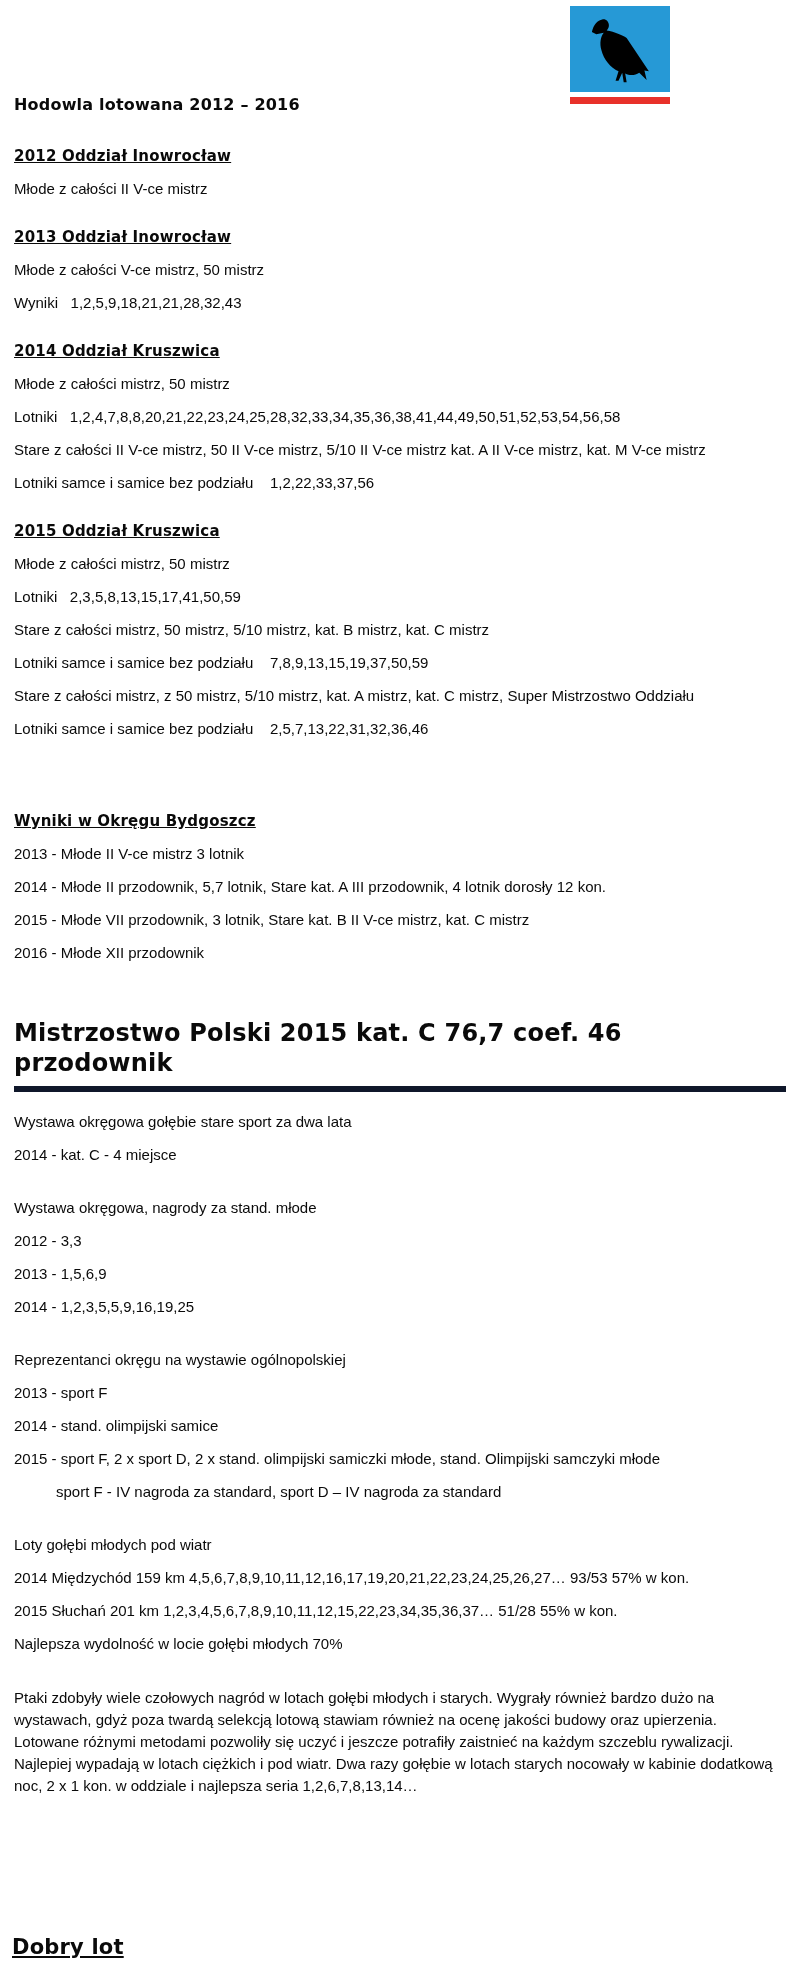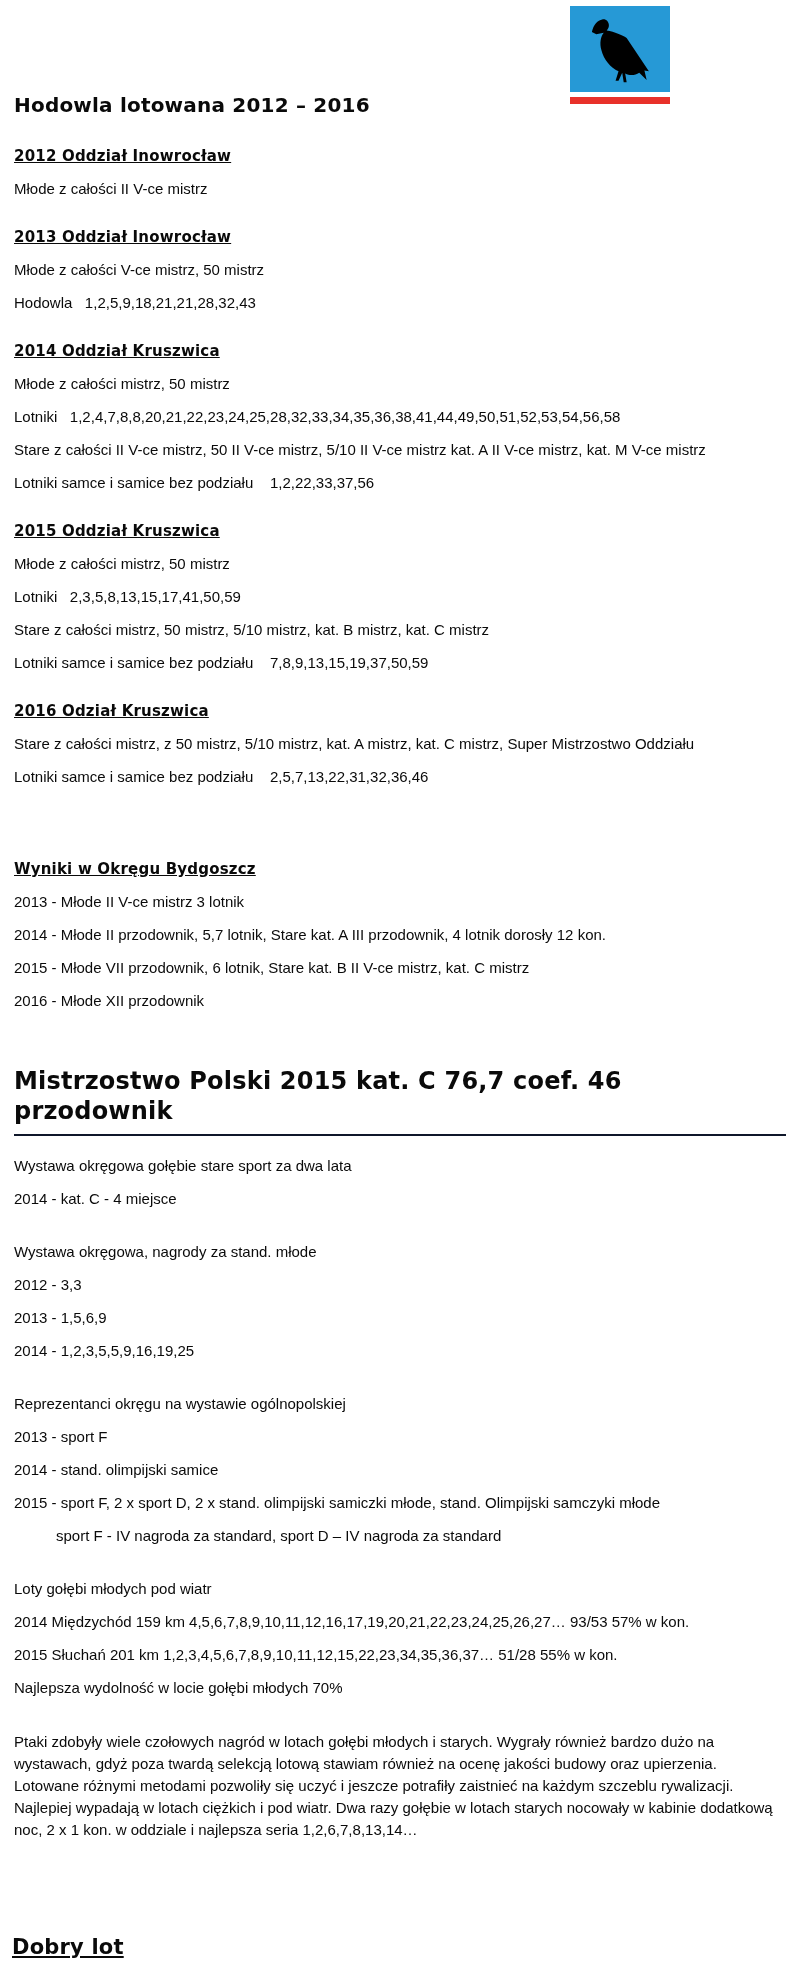--- a/index.html
+++ b/index.html
@@ -13,32 +13,32 @@
 
   
   .logo { position:absolute; top:6px; left:570px; width:100px; }
   .logo-box { width:100px; height:86px; display:flex; align-items:center; justify-content:center; }
   .logo-box svg { width:74px; height:74px; display:block; }
   .logo-stripe { width:100px; height:7px; margin-top:5px; }
 
   
   .script { font-family:"DejaVu Sans","Liberation Sans",sans-serif; font-weight:700; letter-spacing:.2px;margin-top:28px; }
 
-  .title { font-size:20px; line-height:26px; margin:78px 0 16px 0; }
+  .title { font-size:16px; line-height:26px; margin:78px 0 16px 0; }
 
   .line { font-size:15px; line-height:20px; margin-bottom:13px; white-space:pre-wrap; }
   .hdr  { font-weight:700; text-decoration:underline; }
 
   .gap-lg { padding-top:31px; }
   .block  { padding-top:20px; }
 
   .big-title {
     font-size:24px; line-height:30px;
     padding:27px 0 8px 0; margin-bottom:20px;
-    border-bottom:2px solid #0f172a;
+    border-bottom:6px solid #0f172a;
   }
 
   .indent { padding-left:42px; }
 
   .summary { padding-top:20px; line-height:22px; margin-bottom:13px; }
 
   .footer {
     position:absolute; left:12px; bottom:8px;
     font-size:21px; line-height:26px; text-decoration:underline;
   }
@@ -57,41 +57,40 @@
     <div class="logo-stripe" style="background: rgb(232, 49, 42);"></div>
   </div>
 
   <div class="title script">Hodowla lotowana 2012 – 2016</div>
 
   <section>
     <div class="line hdr script">2012 Oddział Inowrocław</div>
     <div class="line">Młode z całości II V-ce mistrz</div>
     <div class="line hdr script">2013 Oddział Inowrocław</div>
     <div class="line">Młode z całości V-ce mistrz, 50 mistrz</div>
-    <div class="line">Hodowla   1,2,5,9,18,21,21,28,32,43</div>
+    <div class="line">Wyniki   1,2,5,9,18,21,21,28,32,43</div>
     <div class="line hdr script">2014 Oddział Kruszwica</div>
     <div class="line">Młode z całości mistrz, 50 mistrz</div>
     <div class="line">Lotniki   1,2,4,7,8,8,20,21,22,23,24,25,28,32,33,34,35,36,38,41,44,49,50,51,52,53,54,56,58</div>
     <div class="line">Stare z całości II V-ce mistrz, 50 II V-ce mistrz, 5/10 II V-ce mistrz kat. A II V-ce mistrz, kat. M V-ce mistrz</div>
     <div class="line">Lotniki samce i samice bez podziału    1,2,22,33,37,56</div>
     <div class="line hdr script">2015 Oddział Kruszwica</div>
     <div class="line">Młode z całości mistrz, 50 mistrz</div>
     <div class="line">Lotniki   2,3,5,8,13,15,17,41,50,59</div>
     <div class="line">Stare z całości mistrz, 50 mistrz, 5/10 mistrz, kat. B mistrz, kat. C mistrz</div>
     <div class="line">Lotniki samce i samice bez podziału    7,8,9,13,15,19,37,50,59</div>
-    <div class="line hdr script">2016 Odział Kruszwica</div>
     <div class="line">Stare z całości mistrz, z 50 mistrz, 5/10 mistrz, kat. A mistrz, kat. C mistrz, Super Mistrzostwo Oddziału</div>
     <div class="line">Lotniki samce i samice bez podziału    2,5,7,13,22,31,32,36,46</div>
   </section>
 
   <section class="gap-lg">
     <div class="line hdr script">Wyniki w Okręgu Bydgoszcz</div>
     <div class="line">2013 - Młode II V-ce mistrz 3 lotnik</div>
     <div class="line">2014 - Młode II przodownik, 5,7 lotnik, Stare kat. A III przodownik, 4 lotnik dorosły 12 kon.</div>
-    <div class="line">2015 - Młode VII przodownik, 6 lotnik, Stare kat. B II V-ce mistrz, kat. C mistrz</div>
+    <div class="line">2015 - Młode VII przodownik, 3 lotnik, Stare kat. B II V-ce mistrz, kat. C mistrz</div>
     <div class="line">2016 - Młode XII przodownik</div>
   </section>
 
   <div class="big-title script">Mistrzostwo Polski 2015 kat. C 76,7 coef. 46 przodownik</div>
 
   <section>
     <div class="line">Wystawa okręgowa gołębie stare sport za dwa lata</div>
     <div class="line">2014 - kat. C - 4 miejsce</div>
   </section>
 

